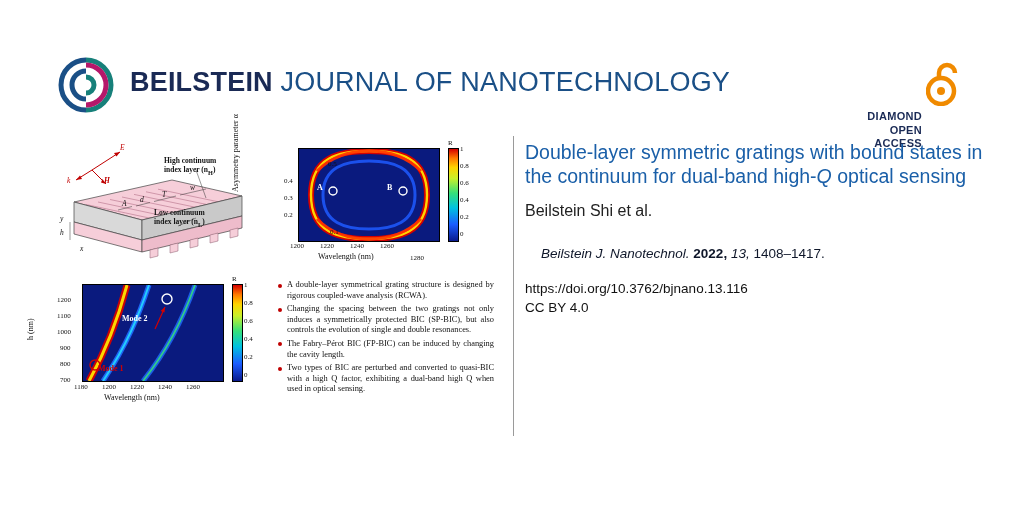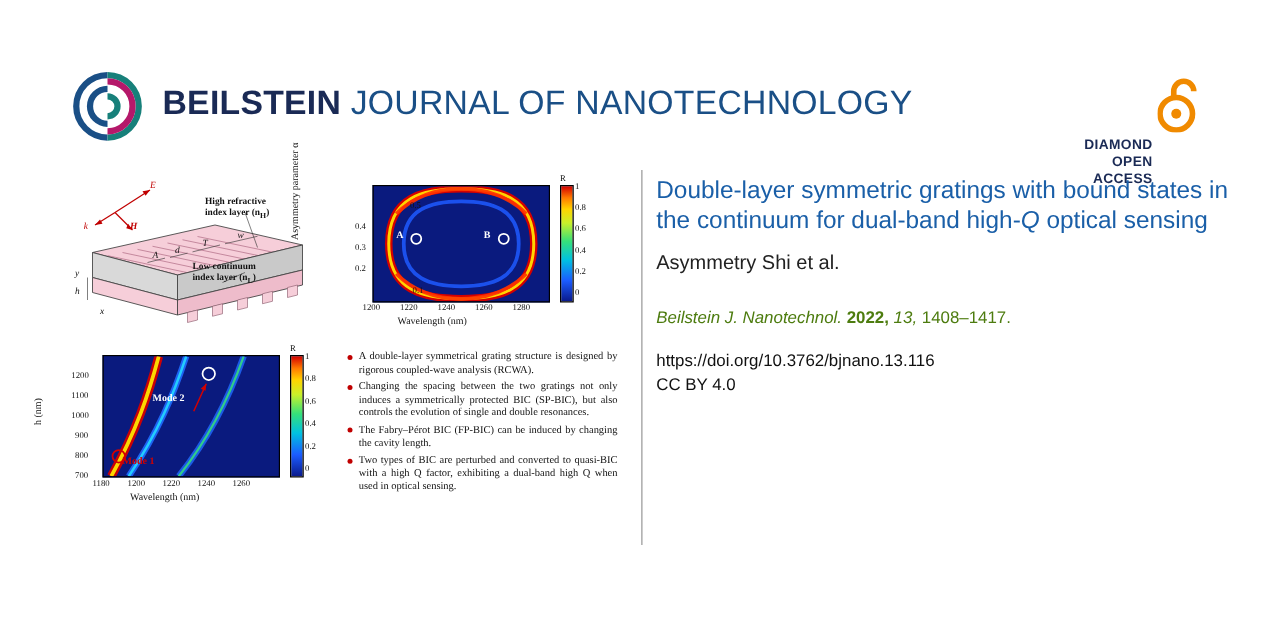--- a/index.html
+++ b/index.html
@@ -99,23 +99,23 @@
   .art-title .ital {
     font-style: italic;
   }
   .art-authors {
     font-size: 16px;
     color: #222222;
     margin: 0 0 26px 0;
   }
   .art-citation {
     font-size: 13.5px;
-    color: #4d7c0f;
+    color: #0f172a;
     font-style: italic;
-    margin: 0 0 18px 0;
+    margin: 0 0 18px 16px;
   }
   .art-citation .b {
     font-weight: bold;
     font-style: normal;
   }
   .art-citation .n {
     font-style: normal;
   }
   .art-doi {
     font-size: 13.5px;
@@ -261,21 +261,21 @@
     </div>
   </div>
 
   <div class="vdivider"></div>
 
   <div class="right-col">
     <div class="art-title">
       <span>Double-layer symmetric gratings with bound states in the continuum for dual-band high-</span><span class="ital">Q</span><span> optical sensing</span>
     </div>
 
-    <div class="art-authors">Asymmetry Shi et al.</div>
+    <div class="art-authors">Beilstein Shi et al.</div>
 
     <div class="art-citation">
       <span>Beilstein J. Nanotechnol. </span><span class="b">2022,</span><span> 13,</span><span class="n"> 1408–1417.</span>
     </div>
 
     <div class="art-doi">
       <div>https://doi.org/10.3762/bjnano.13.116</div>
       <div>CC BY 4.0</div>
     </div>
   </div>
@@ -328,21 +328,21 @@
         <g stroke="#333" stroke-width="0.5">
           <line x1="72" y1="70" x2="86" y2="66.5"></line>
           <line x1="90" y1="66" x2="104" y2="62.5"></line>
           <line x1="108" y1="61.5" x2="130" y2="56"></line>
           <line x1="134" y1="55" x2="160" y2="49"></line>
           <line x1="24" y1="82" x2="24" y2="100"></line>
         </g>
       </svg>
 
       <div class="sch-label bold" style="left:118px; top:16px;">
-        <span>High refractive</span><br>
+        <span>High continuum</span><br>
         <span>index layer (n</span><sub>H</sub><span>)</span>
       </div>
       <div class="sch-label bold" style="left:108px; top:68px;">
         <span>Low continuum</span><br>
         <span>index layer (n</span><sub>L</sub><span>)</span>
       </div>
 
       <div class="sch-label ital" style="left:74px; top:3px; color:#c00000;">E</div>
       <div class="sch-label ital bold" style="left:58px; top:36px; color:#c00000;">H</div>
       <div class="sch-label ital" style="left:21px; top:36px; color:#c00000;">k</div>
@@ -379,21 +379,21 @@
       <div class="tick-label" style="left:16px; top:88px;padding-left:46px;">0.1</div>
       <div class="tick-label" style="left:16px; top:71px;">0.2</div>
       <div class="tick-label" style="left:16px; top:54px;">0.3</div>
       <div class="tick-label" style="left:16px; top:37px;">0.4</div>
       <div class="tick-label" style="left:16px; top:20px;padding-left:44px;">0.5</div>
 
       <div class="tick-label" style="left:22px; top:102px;">1200</div>
       <div class="tick-label" style="left:52px; top:102px;">1220</div>
       <div class="tick-label" style="left:82px; top:102px;">1240</div>
       <div class="tick-label" style="left:112px; top:102px;">1260</div>
-      <div class="tick-label" style="left:142px; top:102px;text-align:right;">1280</div>
+      <div class="tick-label" style="left:142px; top:114px;text-align:right;">1280</div>
 
       <div class="axis-label" style="left:50px; top:112px;">Wavelength (nm)</div>
       <div class="axis-label" style="left:-37px; top:52px; transform:rotate(-90deg); transform-origin:left top;">Asymmetry parameter α</div>
 
       <div class="cb" style="left:180px; top:8px; width:9px; height:92px;"></div>
       <div class="cb-title" style="left:180px; top:-1px;">R</div>
       <div class="tick-label" style="left:192px; top:5px;">1</div>
       <div class="tick-label" style="left:192px; top:22px;">0.8</div>
       <div class="tick-label" style="left:192px; top:39px;">0.6</div>
       <div class="tick-label" style="left:192px; top:56px;">0.4</div>

